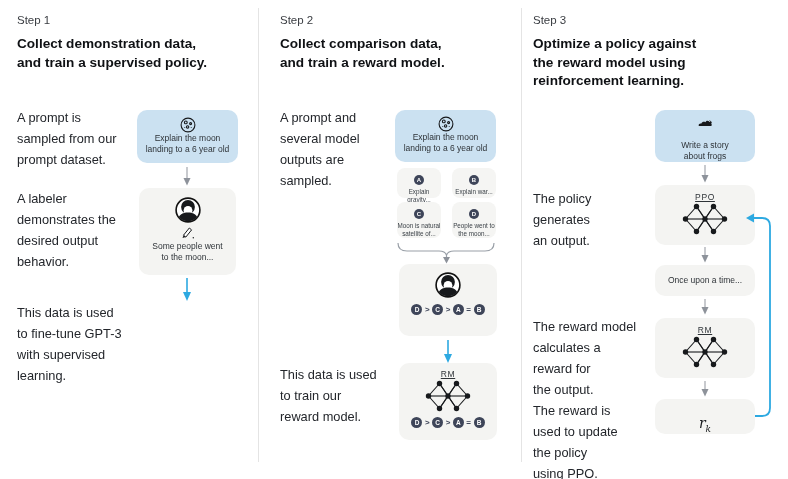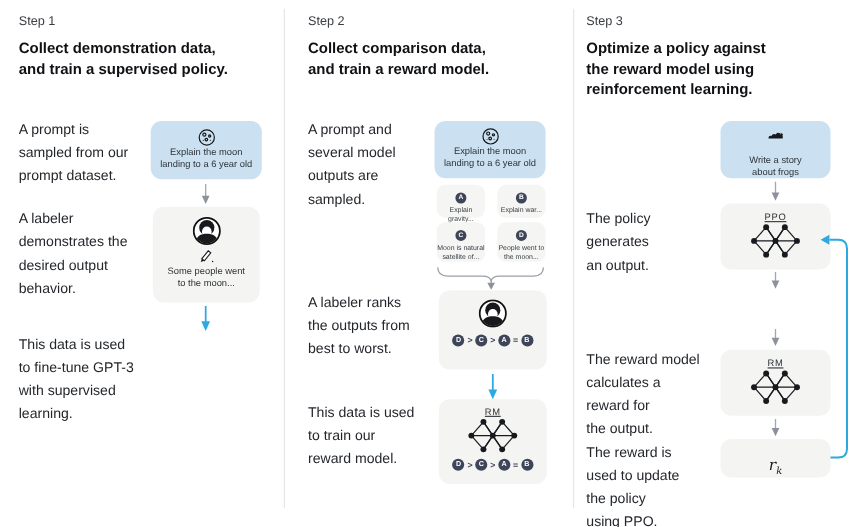--- a/index.html
+++ b/index.html
@@ -146,23 +146,20 @@
 
 
   <div class="abs step-label" style="left:280px; top:14px">Step 2</div>
   <div class="abs desc" style="left:280px; top:107px">A prompt and
 several model
 outputs are
 sampled.</div>
 
   <div class="abs title" style="left:280px; top:35px; width:230px">Collect comparison data,
 and train a reward model.</div>
-  <div class="abs desc" style="left:280px; top:264px">A labeler ranks
-the outputs from
-best to worst.</div>
   <div class="abs desc" style="left:280px; top:364px">This data is used
 to train our
 reward model.</div>
 
   <div class="box blue" style="left:395px; top:110px; width:101px; height:52px">
     <svg width="16" height="16" style="margin-top:6px">
         <use href="#moon-glyph"></use>
       </svg>
     <div class="box-text">Explain the moon
 landing to a 6 year old</div>
@@ -264,20 +261,23 @@
     <svg width="46" height="32" style="margin-top:1px">
         <use href="#net-icon"></use>
       </svg>
   </div>
 
   <svg class="abs" style="left:699px; top:247px" width="12" height="17">
     <line x1="6" y1="0" x2="6" y2="9" stroke="#a3a7ad" stroke-width="1.2"></line>
     <polygon points="2.5,8 9.5,8 6,15.5" fill="#8d929a"></polygon>
   </svg>
 
+  <div class="box gray" style="left:655px; top:265px; width:100px; height:31px; justify-content:center">
+    <div class="box-text">Once upon a time...</div>
+  </div>
 
   <svg class="abs" style="left:699px; top:299px" width="12" height="17">
     <line x1="6" y1="0" x2="6" y2="9" stroke="#a3a7ad" stroke-width="1.2"></line>
     <polygon points="2.5,8 9.5,8 6,15.5" fill="#8d929a"></polygon>
   </svg>
 
   <div class="box gray" style="left:655px; top:318px; width:100px; height:60px">
     <div class="model-label" style="margin-top:7px">RM</div>
     <svg width="46" height="32" style="margin-top:1px">
         <use href="#net-icon"></use>

